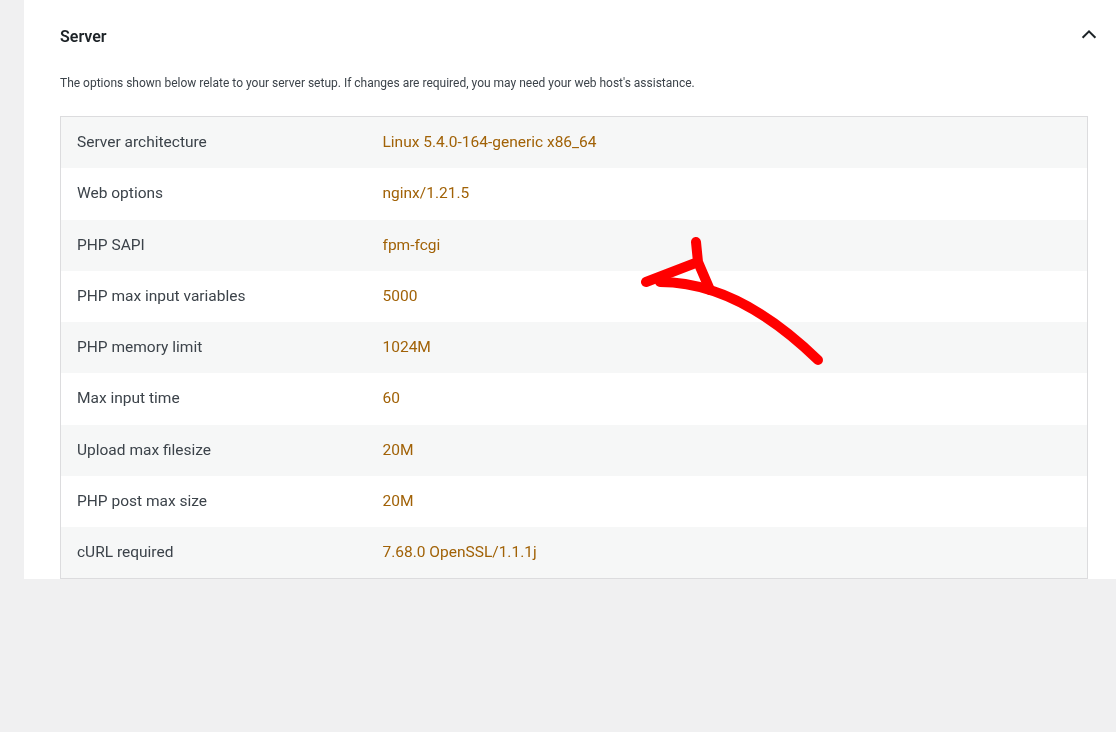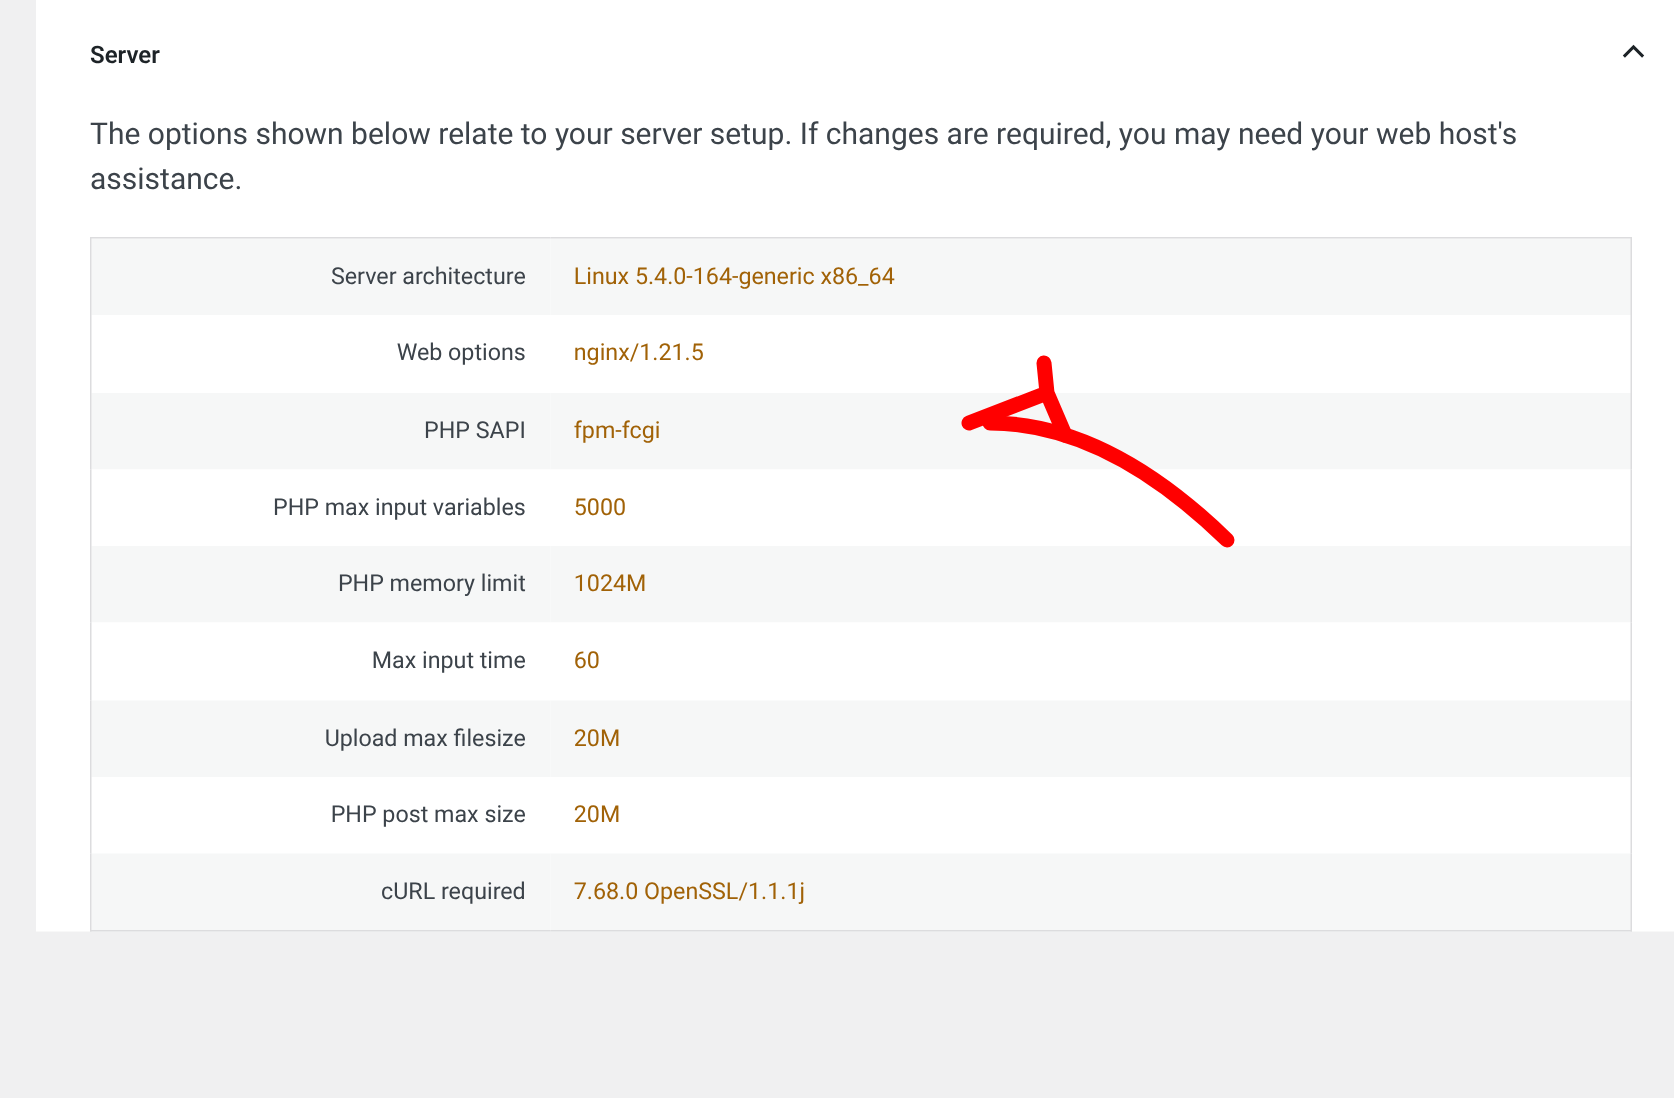--- a/index.html
+++ b/index.html
@@ -41,21 +41,21 @@
       display: flex;
       align-items: center;
       justify-content: center;
     }
     .chevron svg {
       stroke: #1d2327;
       stroke-width: 2.2;
       fill: none;
     }
     .panel-desc {
-      font-size: 20px;
+      font-size: 12px;
       color: #3c434a;
       padding: 0 36px 24px 36px;
       line-height: 1.5;
     }
     .table-container {
       padding: 0 28px 0 36px;
     }
     table {
       width: 100%;
       border-collapse: collapse;
@@ -69,21 +69,20 @@
     }
     td {
       padding: 14px 16px;
       font-size: 15.5px;
       color: #3c434a;
       vertical-align: middle;
       line-height: 1.5;
     }
     td.label {
       width: 306px;
-      text-align: right;
     }
     td.value {
       color: #a16207;
     }
     .annotation-arrow {
       position: absolute;
       top: 232px;
       left: 638px;
       width: 200px;
       height: 150px;

